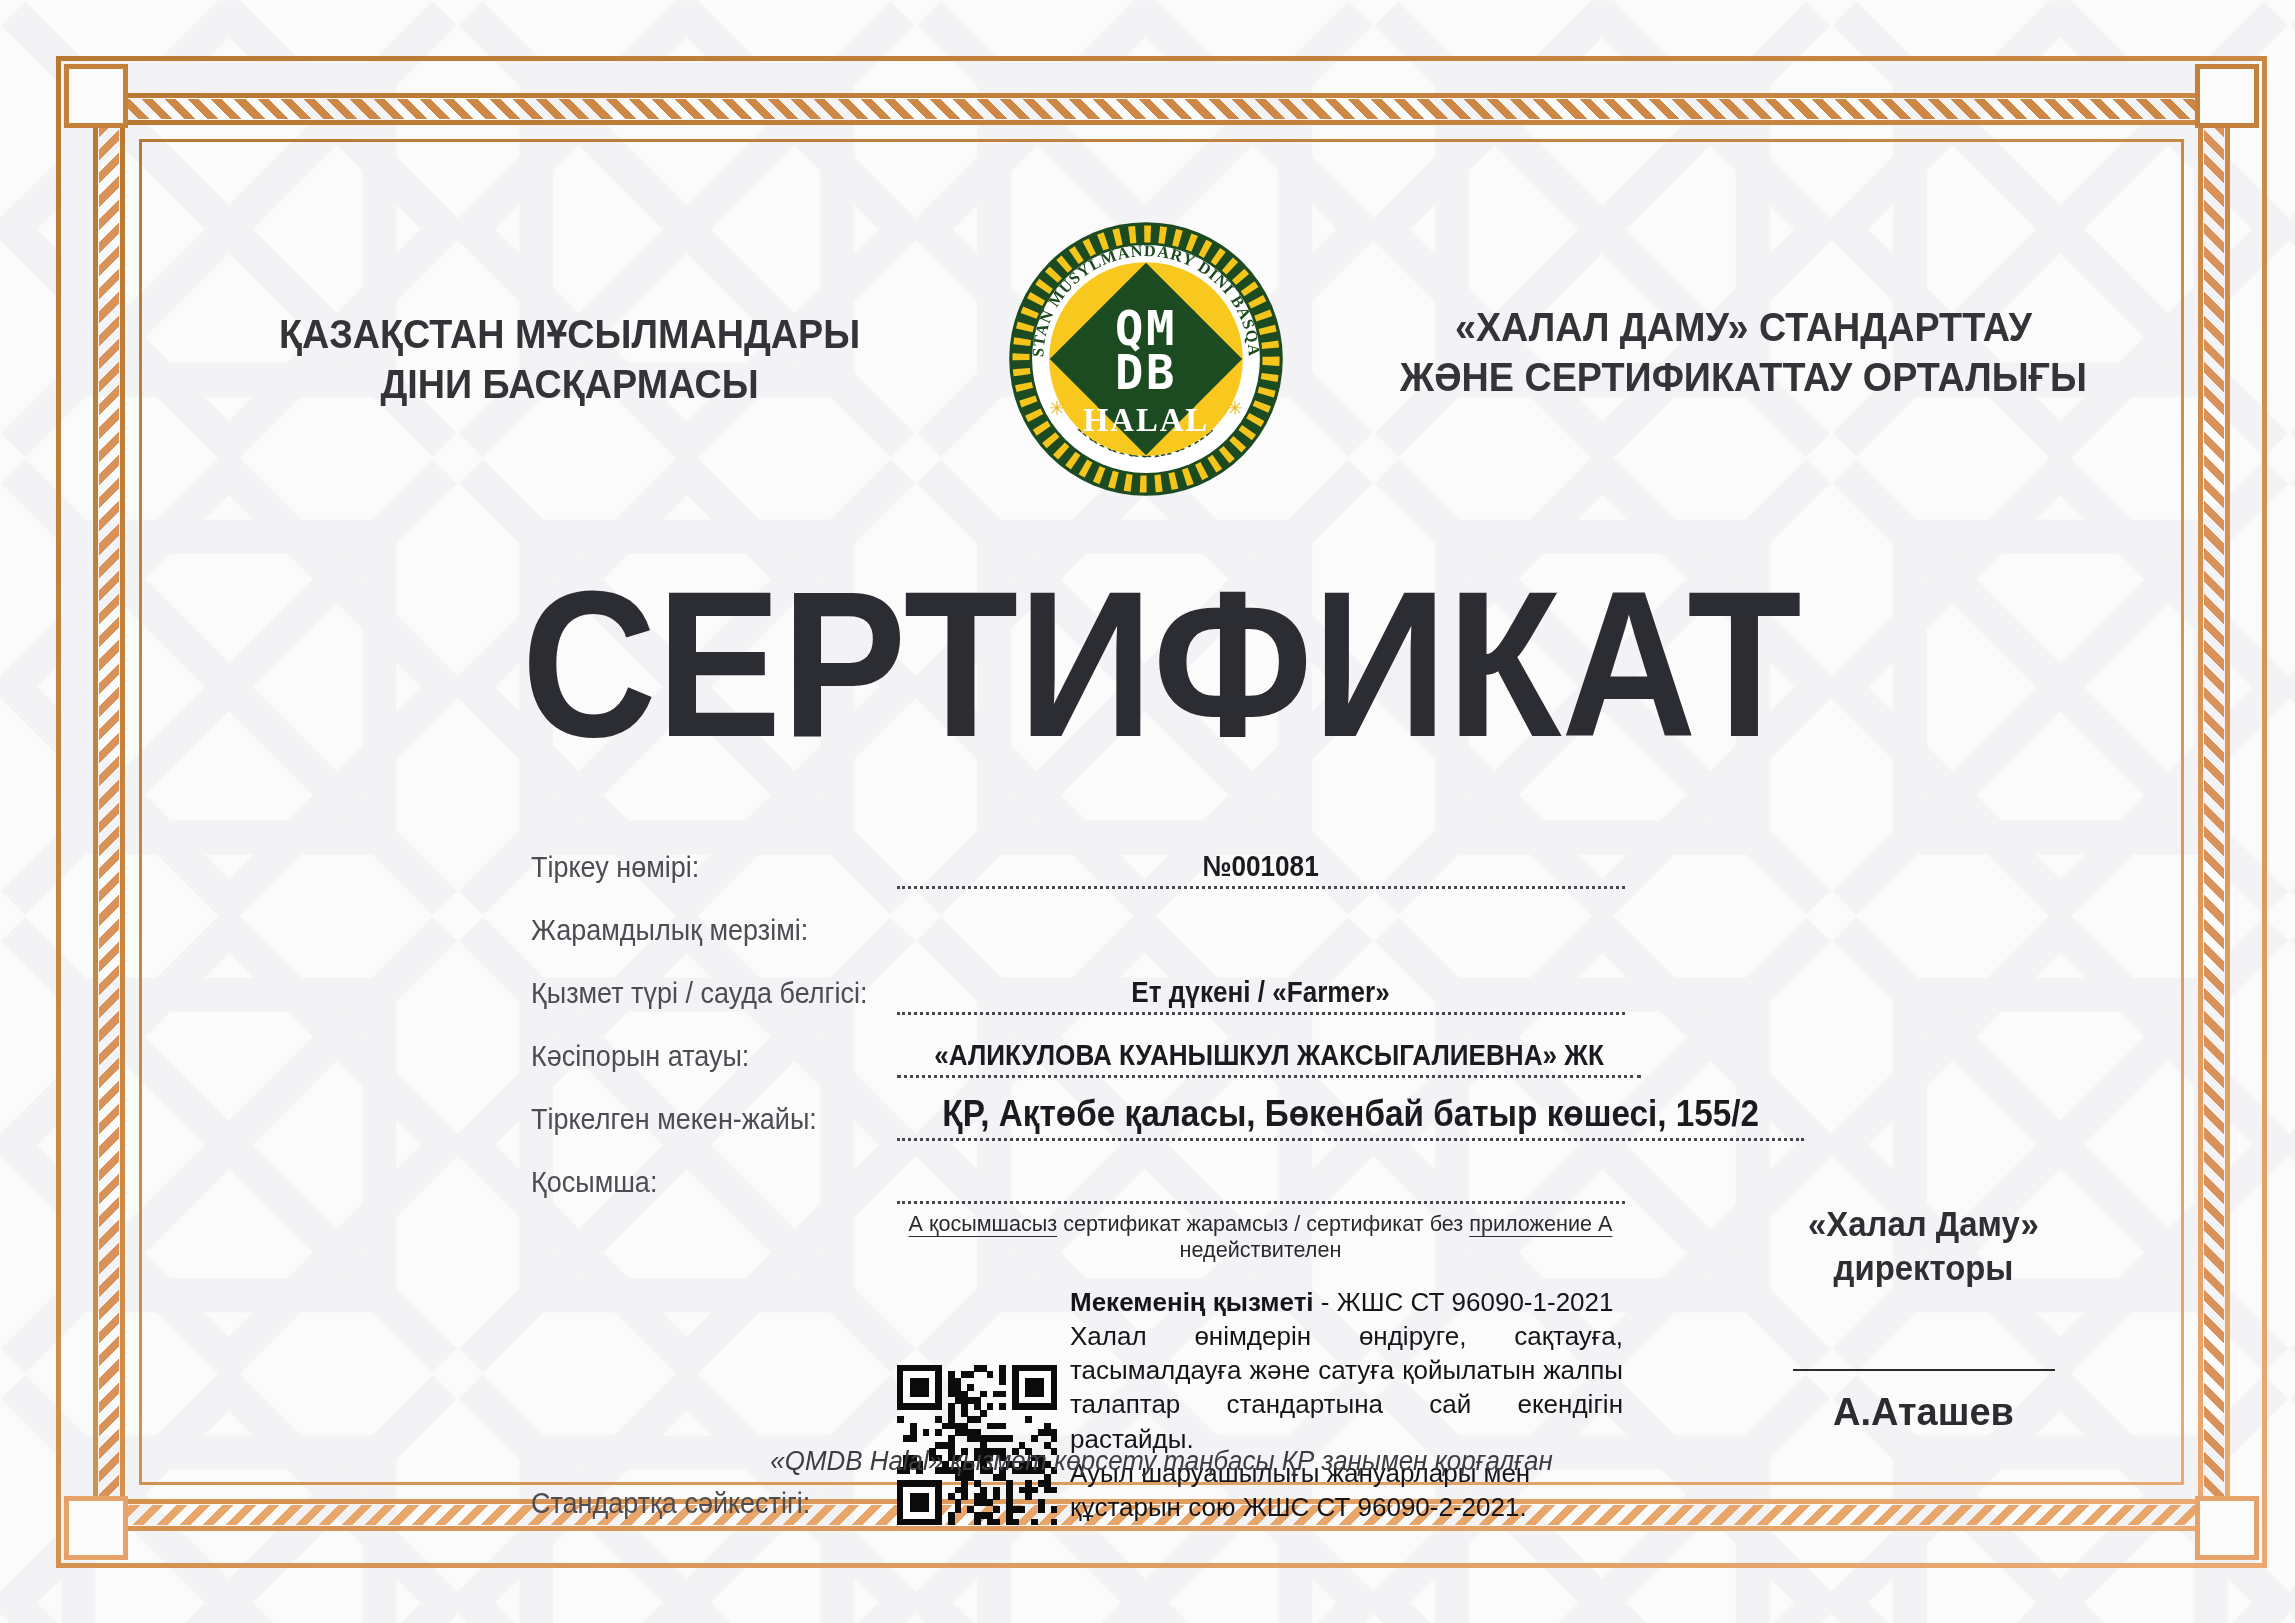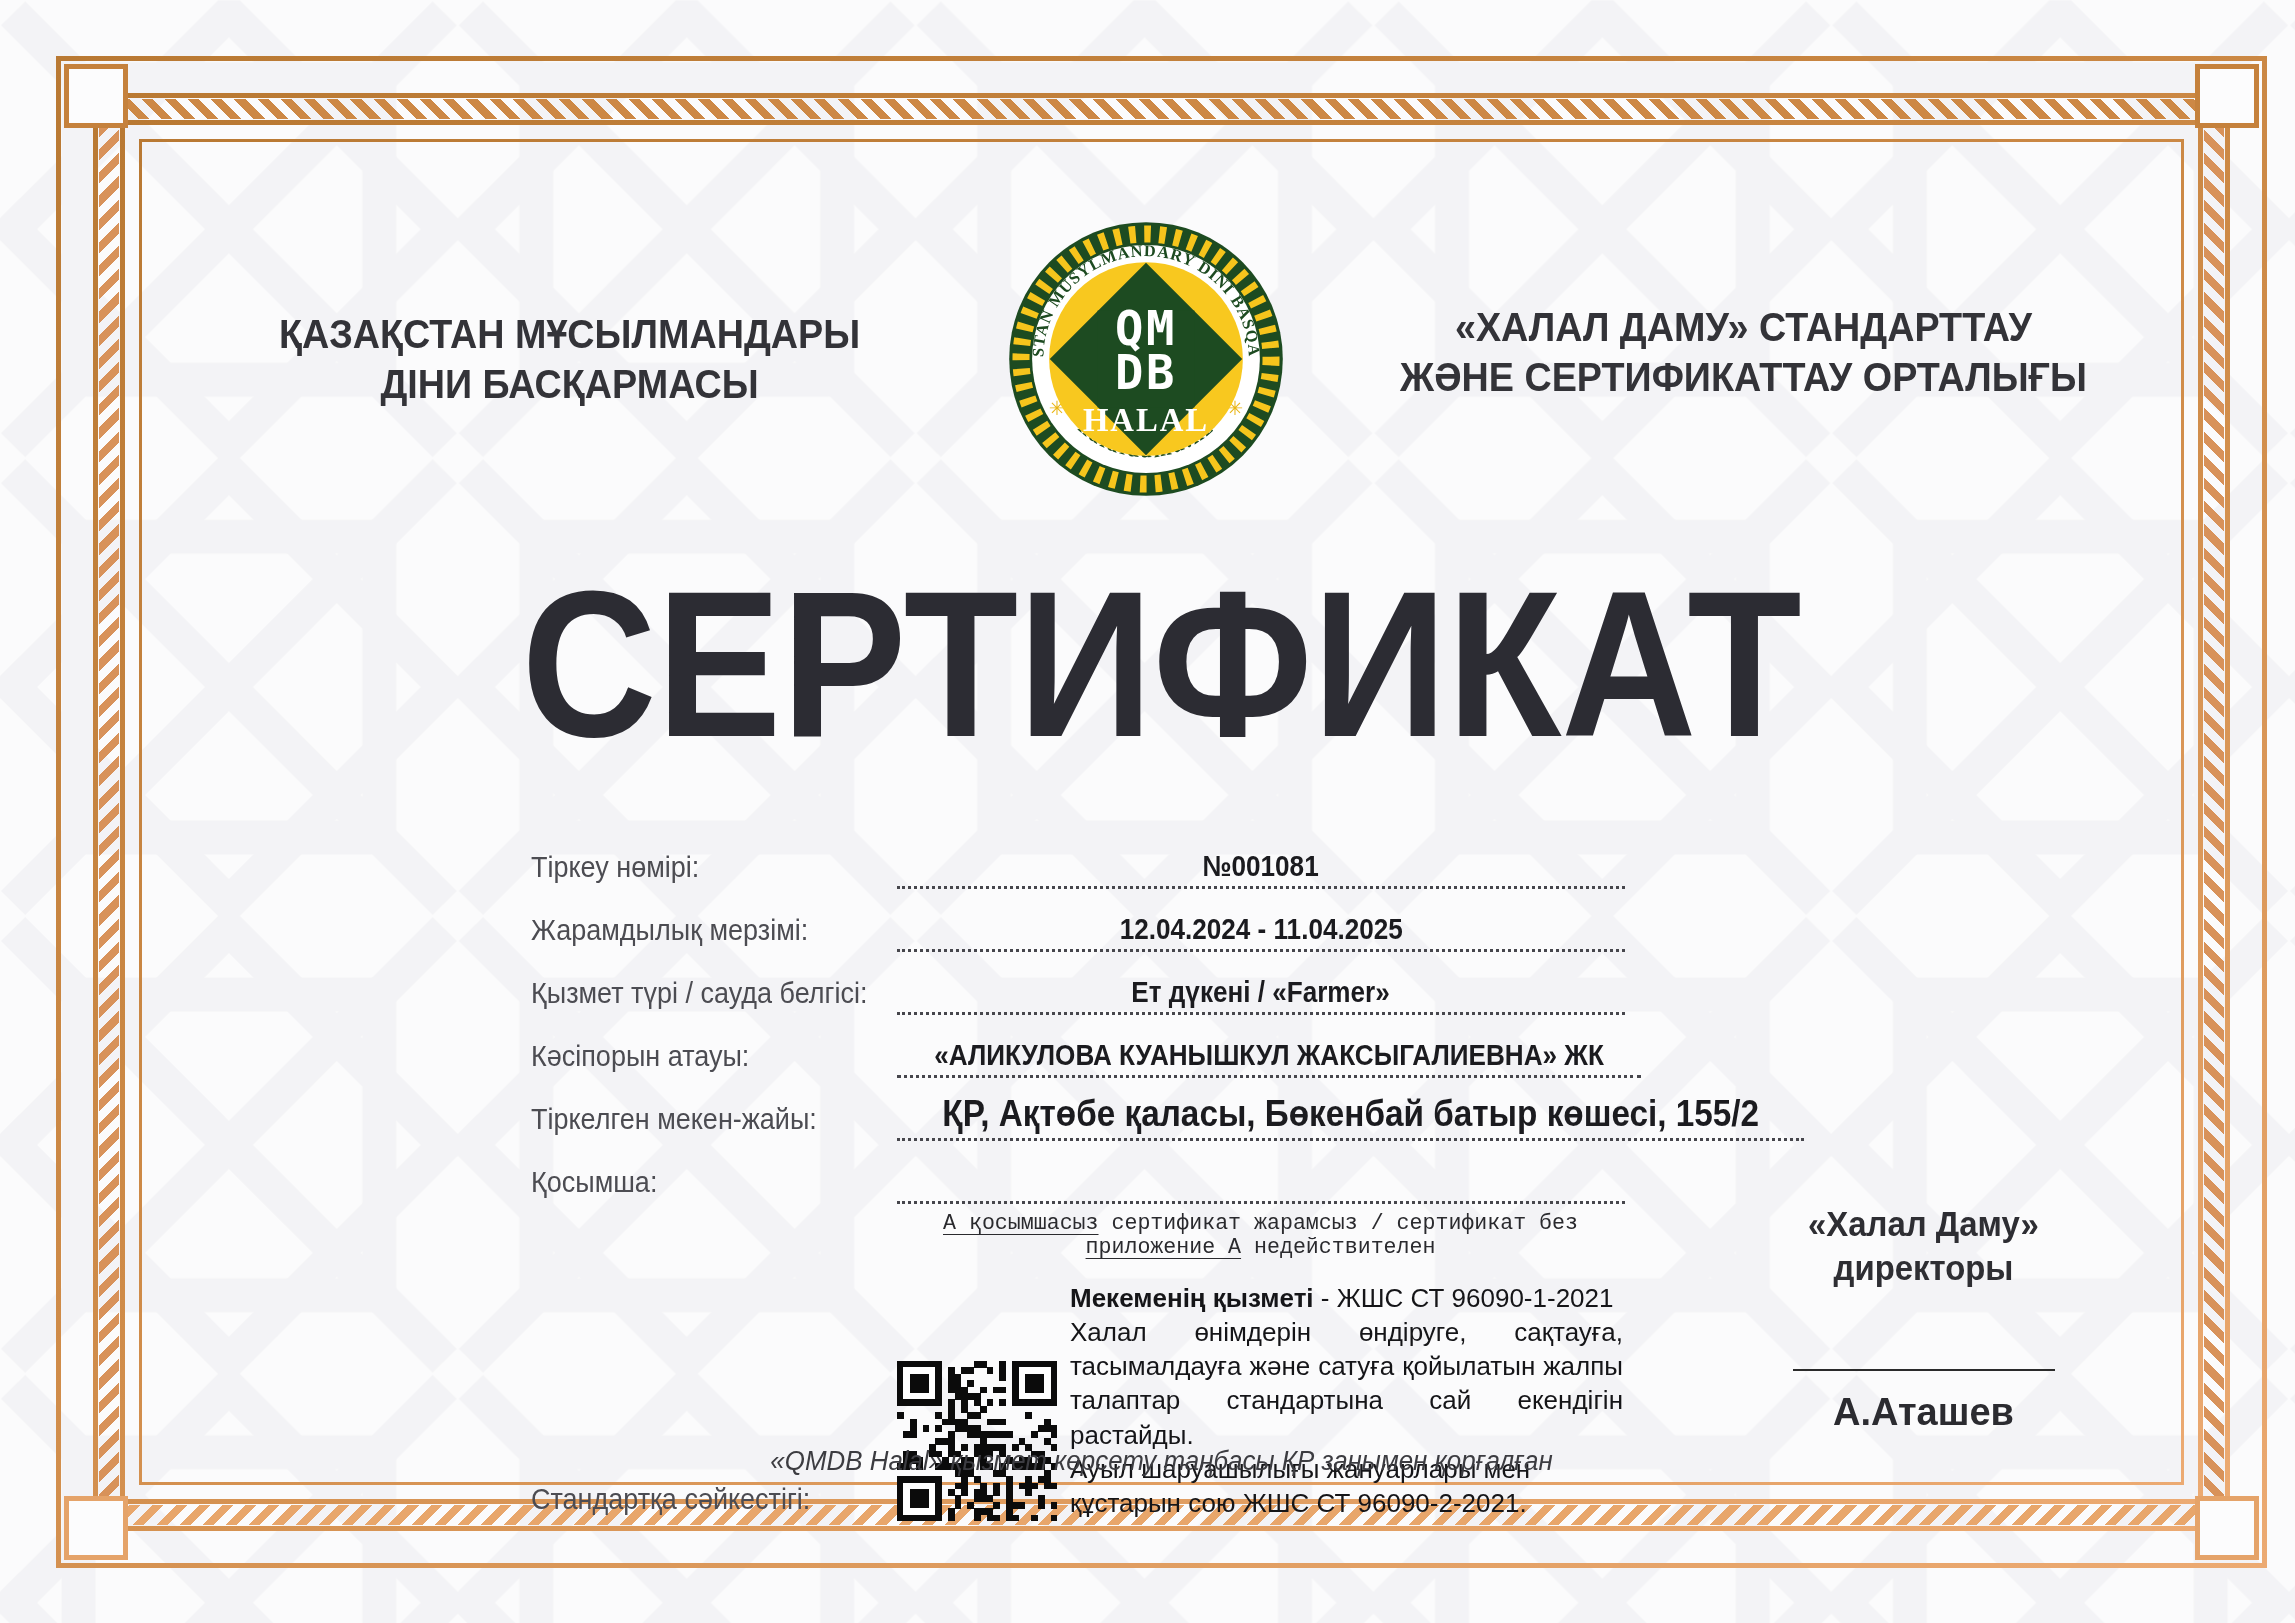--- a/index.html
+++ b/index.html
@@ -51,21 +51,21 @@
   .fields { position:absolute; left:531px; top:826px; width:1094px; z-index:3; }
   .frow { display:flex; height:63px; align-items:flex-end; }
   .lbl { width:366px; flex:0 0 366px; font-size:30px; color:#4c4c52; padding-bottom:5.2px;
          white-space:nowrap; transform:scaleX(.9); transform-origin:left bottom; }
   .vwrap { flex:1; border-bottom:3.9px dotted #46464c; display:flex;
            justify-content:center; align-items:flex-end; padding-bottom:2.6px; }
   .val { font-weight:bold; font-size:29px; color:#1b1b1f; white-space:nowrap;
          transform:scaleX(.9); transform-origin:center bottom; }
   .val.big { font-size:37px; }
   .note { margin:6.5px 0 0 366px; width:727px; text-align:center;
-          font-size:21.6px; color:#2a2a2e;font-family:Liberation Mono, monospace; }
+          font-size:21.6px; color:#2a2a2e; }
   .note u { text-underline-offset:4.6px; text-decoration-thickness:1.3px; }
 
   
   .std { display:flex; margin-top:22px; align-items:flex-end; }
   .std .lbl { padding-top:3.9px; }
   .qr { width:160px; height:160px; flex:0 0 160px; }
   .std-text { margin-left:13px; width:553px; font-size:26px; line-height:1.32; color:#151518; }
   .std-text .l1 b { font-weight:bold;margin-top:24px; }
   .std-text .p1 { text-align:justify; }
 
@@ -160,23 +160,20 @@
 
     <div class="frow">
       <div class="lbl">Тіркеу нөмірі:</div>
       <div class="vwrap">
         <span class="val">№001081</span>
       </div>
     </div>
 
     <div class="frow">
       <div class="lbl">Жарамдылық мерзімі:</div>
-      <div class="vwrap">
-        <span class="val">12.04.2024 - 11.04.2025</span>
-      </div>
     </div>
 
     <div class="frow">
       <div class="lbl">Қызмет түрі / сауда белгісі:</div>
       <div class="vwrap">
         <span class="val">Ет дүкені / «Farmer»</span>
       </div>
     </div>
 
     <div class="frow">

